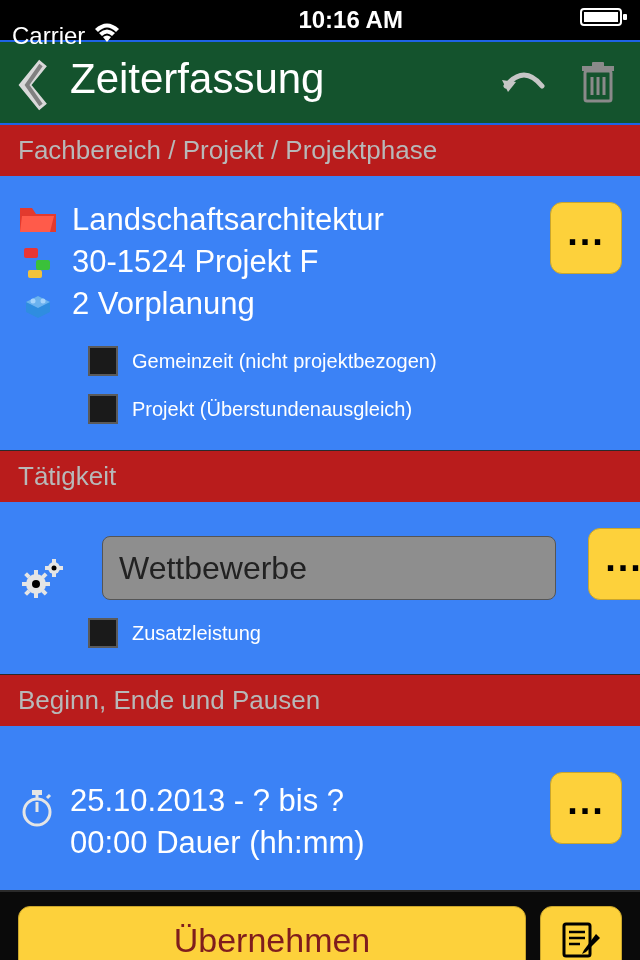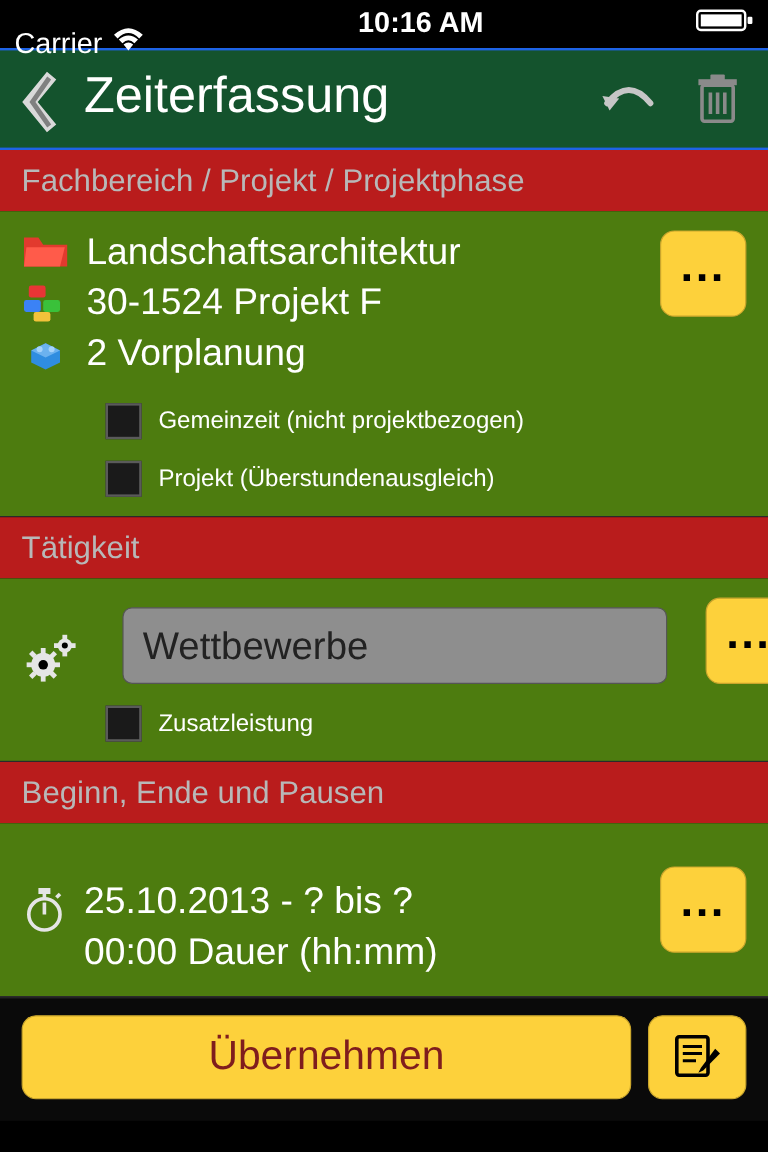--- a/index.html
+++ b/index.html
@@ -66,22 +66,22 @@
 
   
   .section-header {
     background: #b91c1c;
     color: #b8b8b8;
     font-size: 26px;
     font-weight: 300;
     padding: 10px 18px;
   }
   .section-body {
-    background: #4d7c0f;
-    padding: 16px 18px;
+    background: #3b82f6;
+    padding: 26px 18px;
     border-bottom: 1px solid #2a2a2a;
   }
 
   
   .project-panel {
     display: flex;
     align-items: flex-start;
     gap: 14px;
   }
   .project-lines { flex: 1; }

